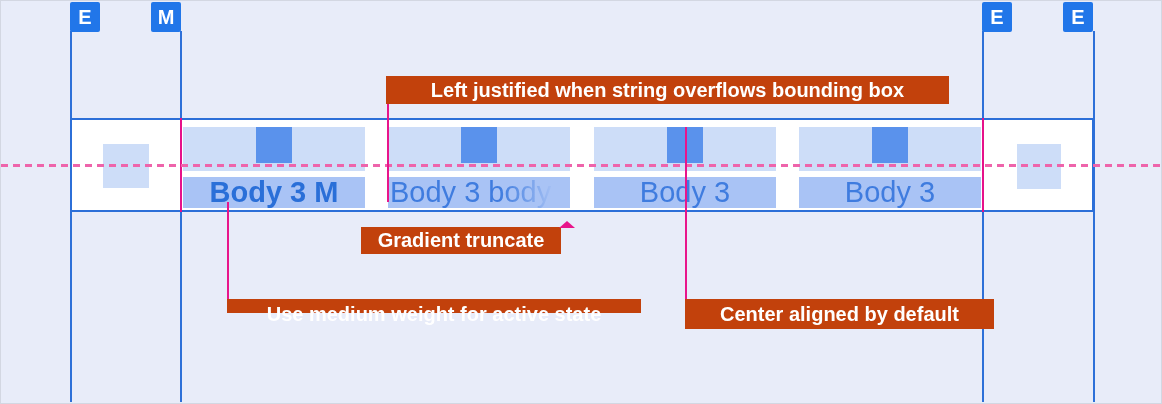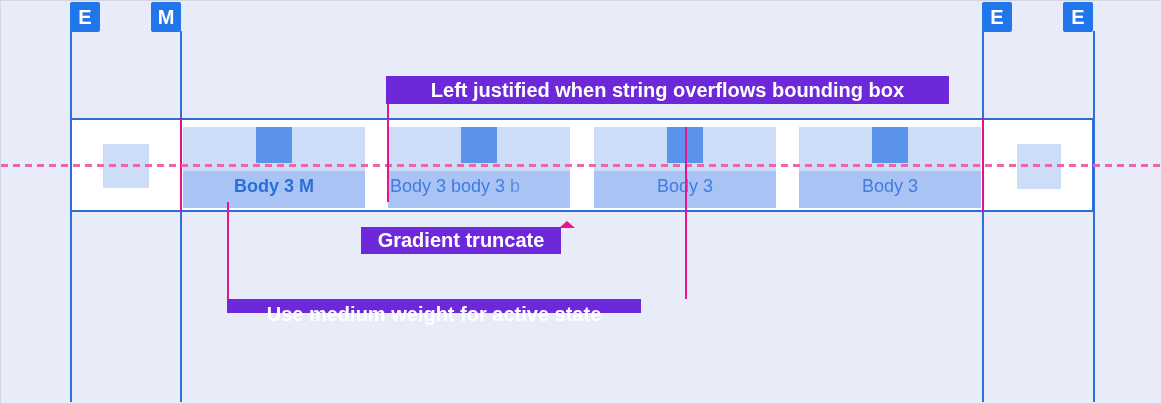--- a/index.html
+++ b/index.html
@@ -23,42 +23,42 @@
   }
   
   .sq{position:absolute; background:#cdddf8; z-index:3;}
   .sq-left{left:102px; top:143px; width:46px; height:44px;}
   .sq-right{left:1016px; top:143px; width:44px; height:45px;}
   
   .tab{position:absolute; top:126px; width:182px; z-index:3;}
   .tab-top{position:relative; width:182px; height:44px; background:#cdddf8;}
   .tab-icon{position:absolute; left:73px; top:0; width:36px; height:36px; background:#5a92ec;}
   .tab-tile{
-    position:relative; margin-top:0; width:182px; height:37px; background:#a9c3f5;
-    font-size:18px; line-height:31px; color:#3f7cdf; text-align:center;
+    position:relative; margin-top:6px; width:182px; height:31px; background:#a9c3f5;
+    font-size:29px; line-height:31px; color:#3f7cdf; text-align:center;
     white-space:nowrap; overflow:hidden;
   }
   .tab-tile.active{color:#2a6fd8; font-weight:bold;}
   .tab-tile.left-justified{text-align:left; padding-left:2px; box-sizing:border-box;}
   .fade{
     position:absolute; right:0; top:0; width:70px; height:31px;
     background:linear-gradient(90deg, rgba(169,195,245,0) 0%, #a9c3f5 78%);
   }
   
   .pink-vseg{position:absolute; top:117px; height:94px; width:2px; background:#e6118a; z-index:4;}
   
   .connector{position:absolute; width:2px; background:#e8158b; z-index:5;}
   
   .dashline{
     position:absolute; left:0; top:163px; width:1162px; height:3px; z-index:5;
     background:repeating-linear-gradient(90deg,#ee64ab 0 7px, rgba(0,0,0,0) 7px 12px);
   }
   
   .note{
-    position:absolute; background:#6d28d9; color:#fff; font-weight:bold; font-size:20px;
+    position:absolute; background:#c2410c; color:#fff; font-weight:bold; font-size:20px;
     text-align:center; z-index:6; box-sizing:border-box; white-space:nowrap;
   }
   .caret{
     position:absolute; top:-6px; left:198px; width:0; height:0;
     border-left:8px solid rgba(0,0,0,0); border-right:8px solid rgba(0,0,0,0);
     border-bottom:7px solid #e8158b;
   }
 </style>
 </head>
 <body>
@@ -132,14 +132,17 @@
 
   <div class="note" style="left:360px; top:226px; width:200px; height:27px; line-height:27px">
     <i class="caret"></i>
     <span>Gradient truncate</span>
   </div>
 
   <div class="note" style="left:226px; top:298px; width:414px; height:14px; line-height:30px">
     <span>Use medium weight for active state</span>
   </div>
 
+  <div class="note" style="left:684px; top:298px; width:309px; height:30px; line-height:30px">
+    <span>Center aligned by default</span>
+  </div>
 
 </div>
 
 </body></html>

